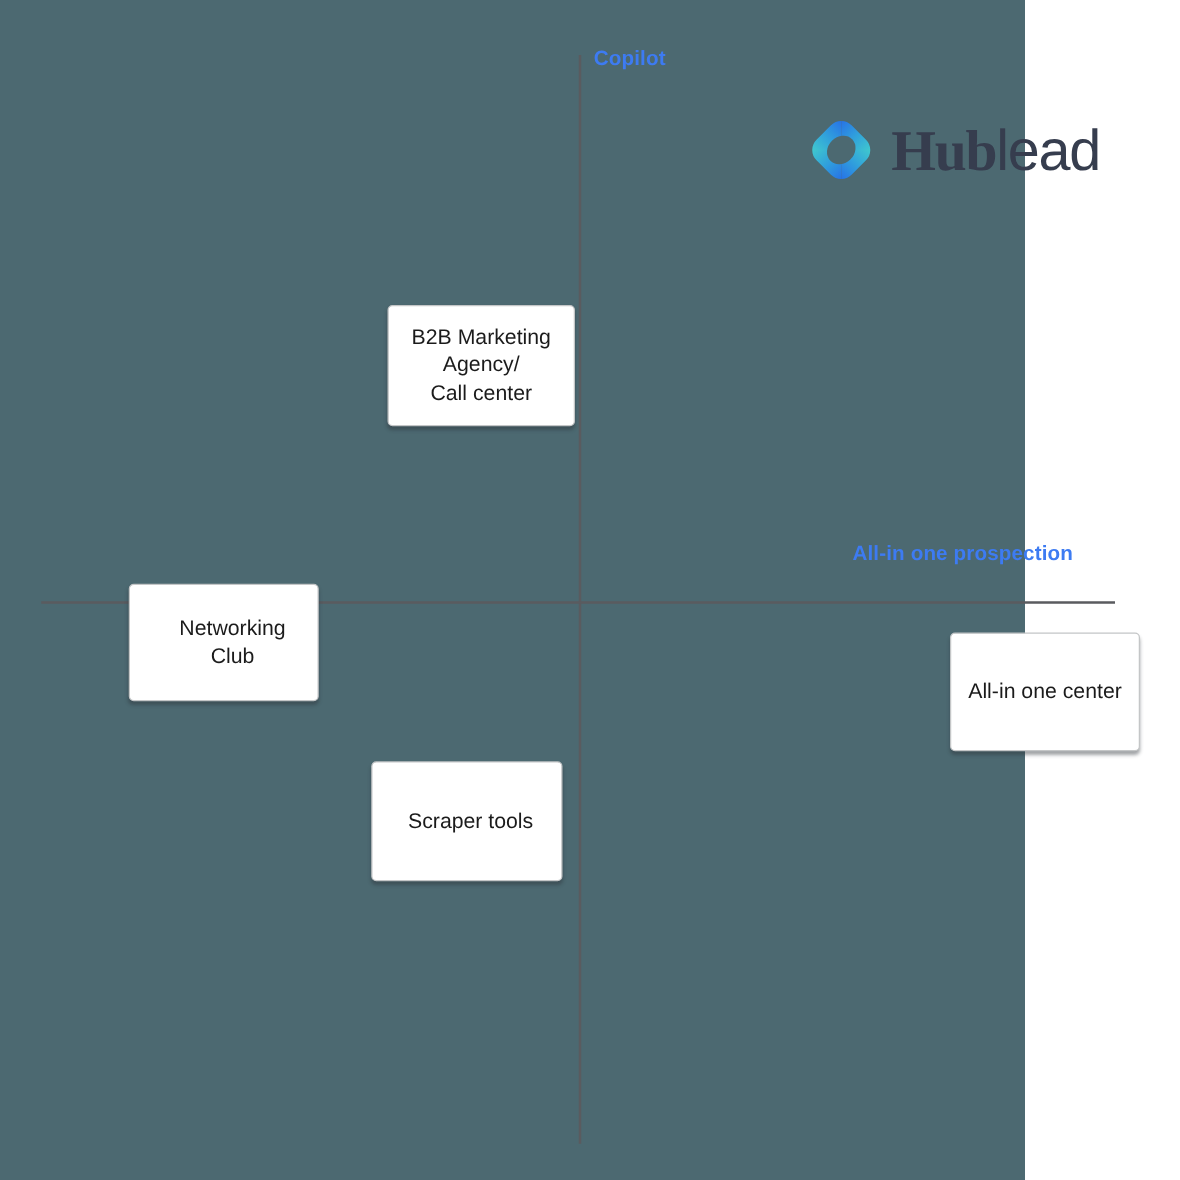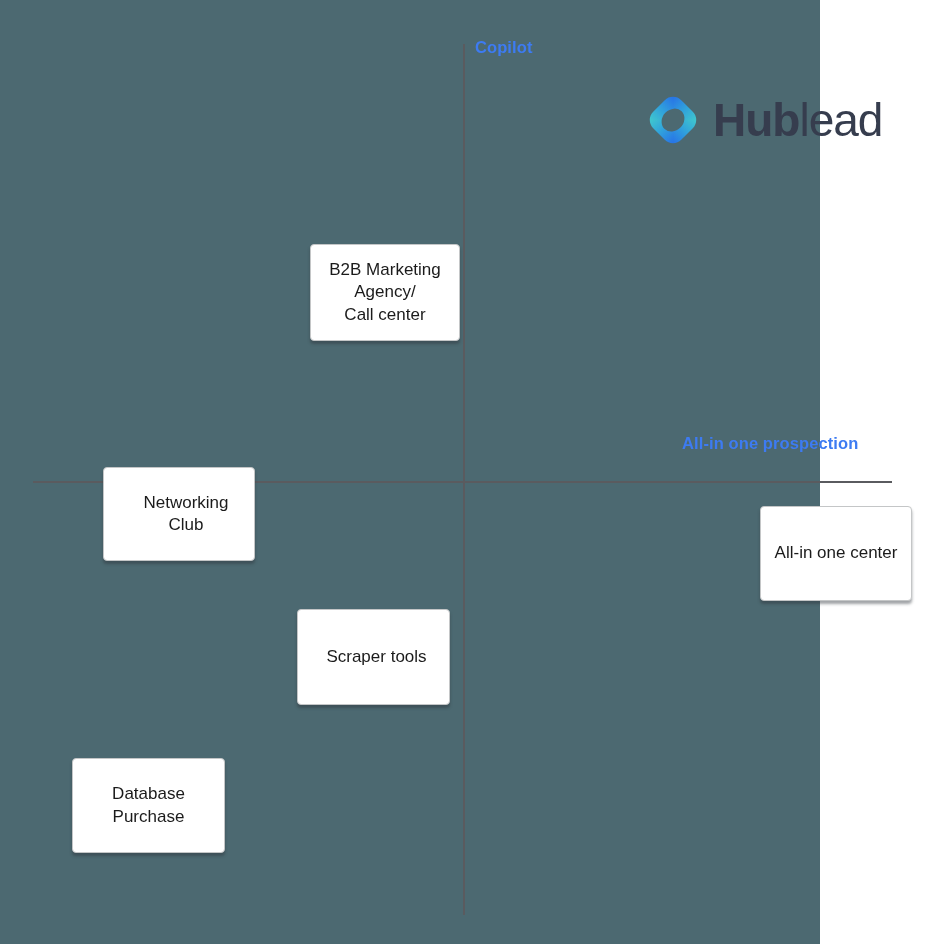--- a/index.html
+++ b/index.html
@@ -40,21 +40,21 @@
     gap: 12px;
   }
   .logo-icon { width: 56px; height: 56px; display: block; }
   .logo-text {
     font-size: 46px;
     color: #363D4E;
     letter-spacing: -1px;
     line-height: 1;
     white-space: nowrap;
   }
-  .logo-text .w-bold { font-weight: 800; }
+  .logo-text .w-bold { font-weight: 800; font-family: Liberation Serif, serif; }
   .logo-text .w-light { font-weight: 500; }
   
   .node {
     position: absolute;
     background: #FFFFFF;
     border: 1px solid #C4C6C7;
     border-radius: 4px;
     box-shadow: 0 3px 3px rgba(45, 52, 58, 0.45);
     display: flex;
     align-items: center;
@@ -130,16 +130,14 @@
 Agency/
 Call center</div>
 
 
   <div class="node node-networking">Networking Club</div>
 
   <div class="node node-allinone">All-in one center</div>
 
   <div class="node node-scraper">Scraper tools</div>
 
-  <div class="node node-database">Database
-Purchase</div>
 
 </div>
 
 </body></html>

